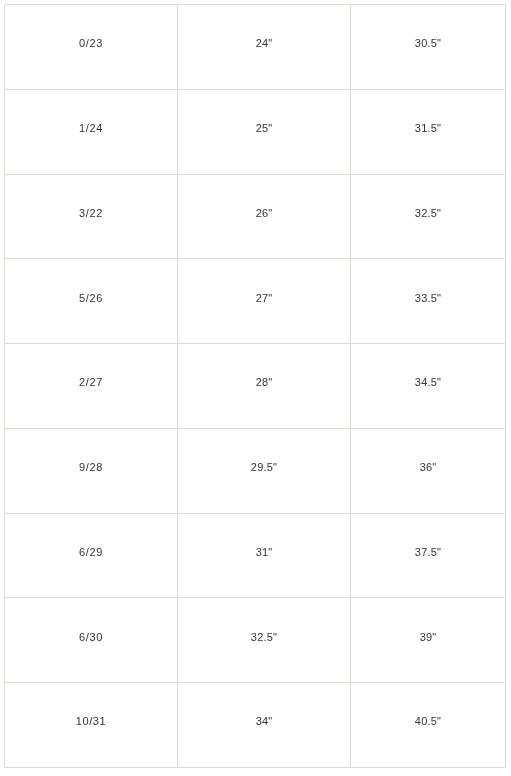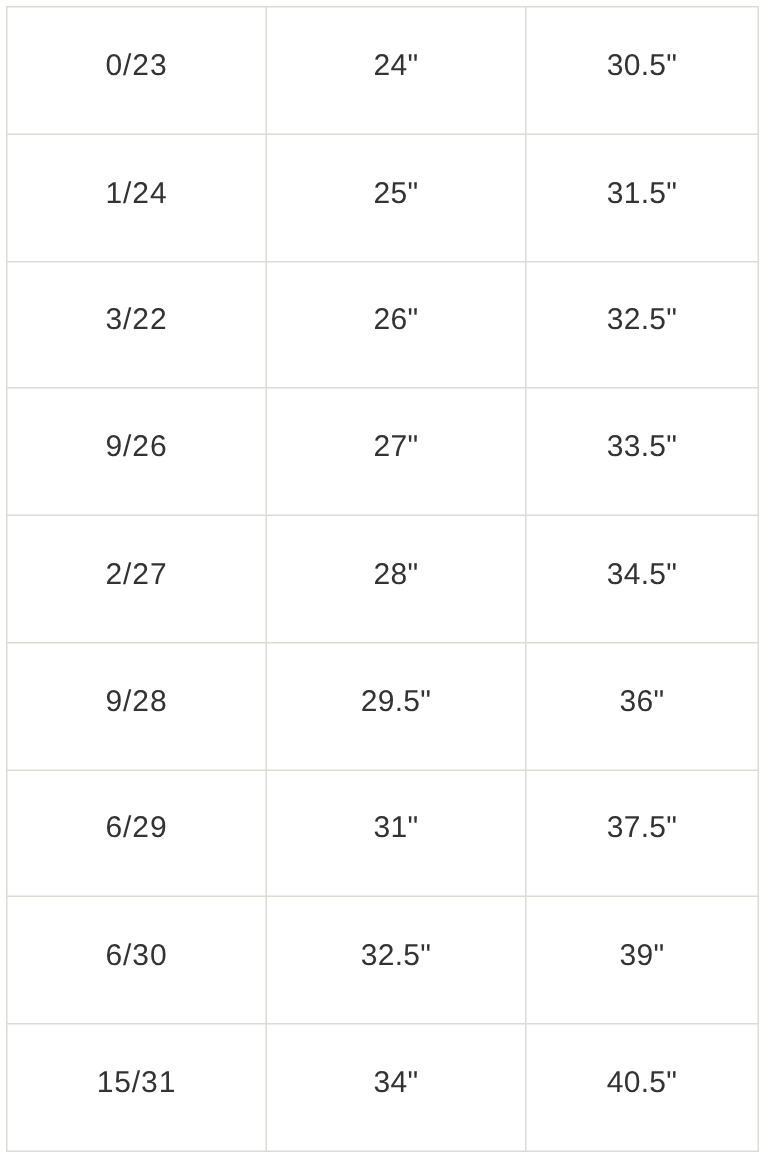--- a/index.html
+++ b/index.html
@@ -41,21 +41,21 @@
   table.size-table tr {
     height: 84.78px;
   }
 
   table.size-table td {
     border: 1px solid #dcdcd4;
     text-align: center;
     vertical-align: middle;
     padding: 0 4px 6px 4px;
     color: #333333;
-    font-size: 20px;
+    font-size: 11px;
     line-height: 1.2;
     font-weight: 400;
     letter-spacing: 0.2px;
     white-space: nowrap;
     overflow: hidden;
   }
 
   table.size-table td.col-size {
     letter-spacing: 0.6px;
   }
@@ -80,21 +80,21 @@
         <td class="col-size">1/24</td>
         <td class="col-measure-a">25"</td>
         <td class="col-measure-b">31.5"</td>
       </tr>
       <tr>
         <td class="col-size">3/22</td>
         <td class="col-measure-a">26"</td>
         <td class="col-measure-b">32.5"</td>
       </tr>
       <tr>
-        <td class="col-size">9/26</td>
+        <td class="col-size">5/26</td>
         <td class="col-measure-a">27"</td>
         <td class="col-measure-b">33.5"</td>
       </tr>
       <tr>
         <td class="col-size">2/27</td>
         <td class="col-measure-a">28"</td>
         <td class="col-measure-b">34.5"</td>
       </tr>
       <tr>
         <td class="col-size">9/28</td>
@@ -105,19 +105,19 @@
         <td class="col-size">6/29</td>
         <td class="col-measure-a">31"</td>
         <td class="col-measure-b">37.5"</td>
       </tr>
       <tr>
         <td class="col-size">6/30</td>
         <td class="col-measure-a">32.5"</td>
         <td class="col-measure-b">39"</td>
       </tr>
       <tr>
-        <td class="col-size">15/31</td>
+        <td class="col-size">10/31</td>
         <td class="col-measure-a">34"</td>
         <td class="col-measure-b">40.5"</td>
       </tr>
     </tbody>
   </table>
 </div>
 
 </body></html>

